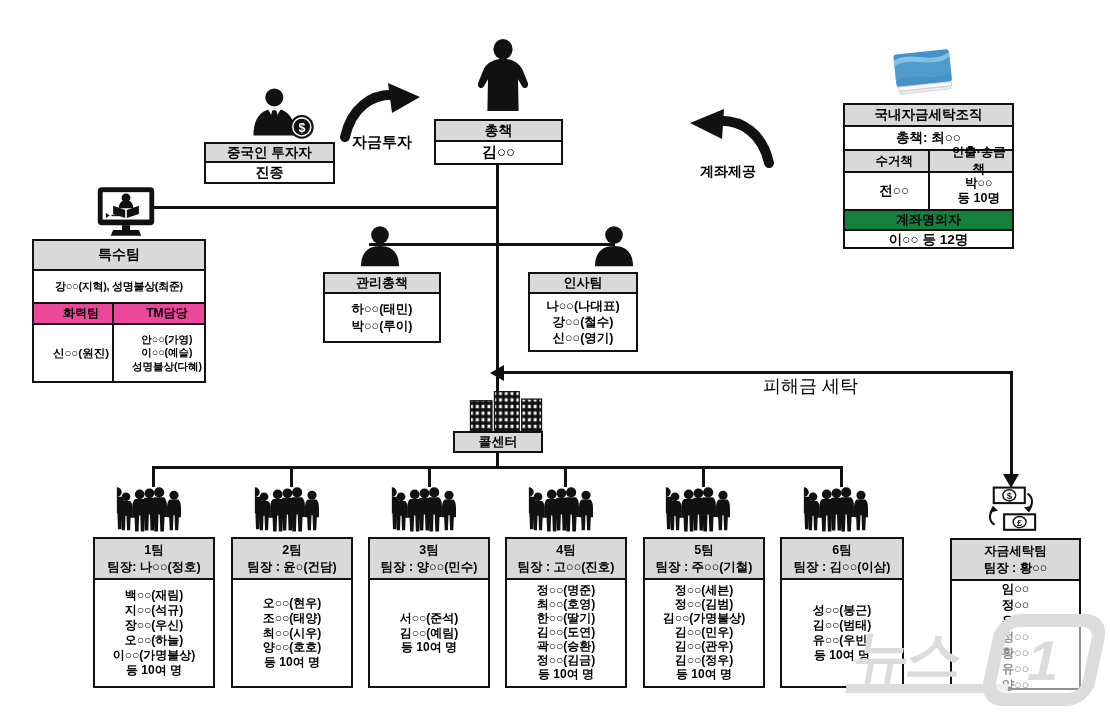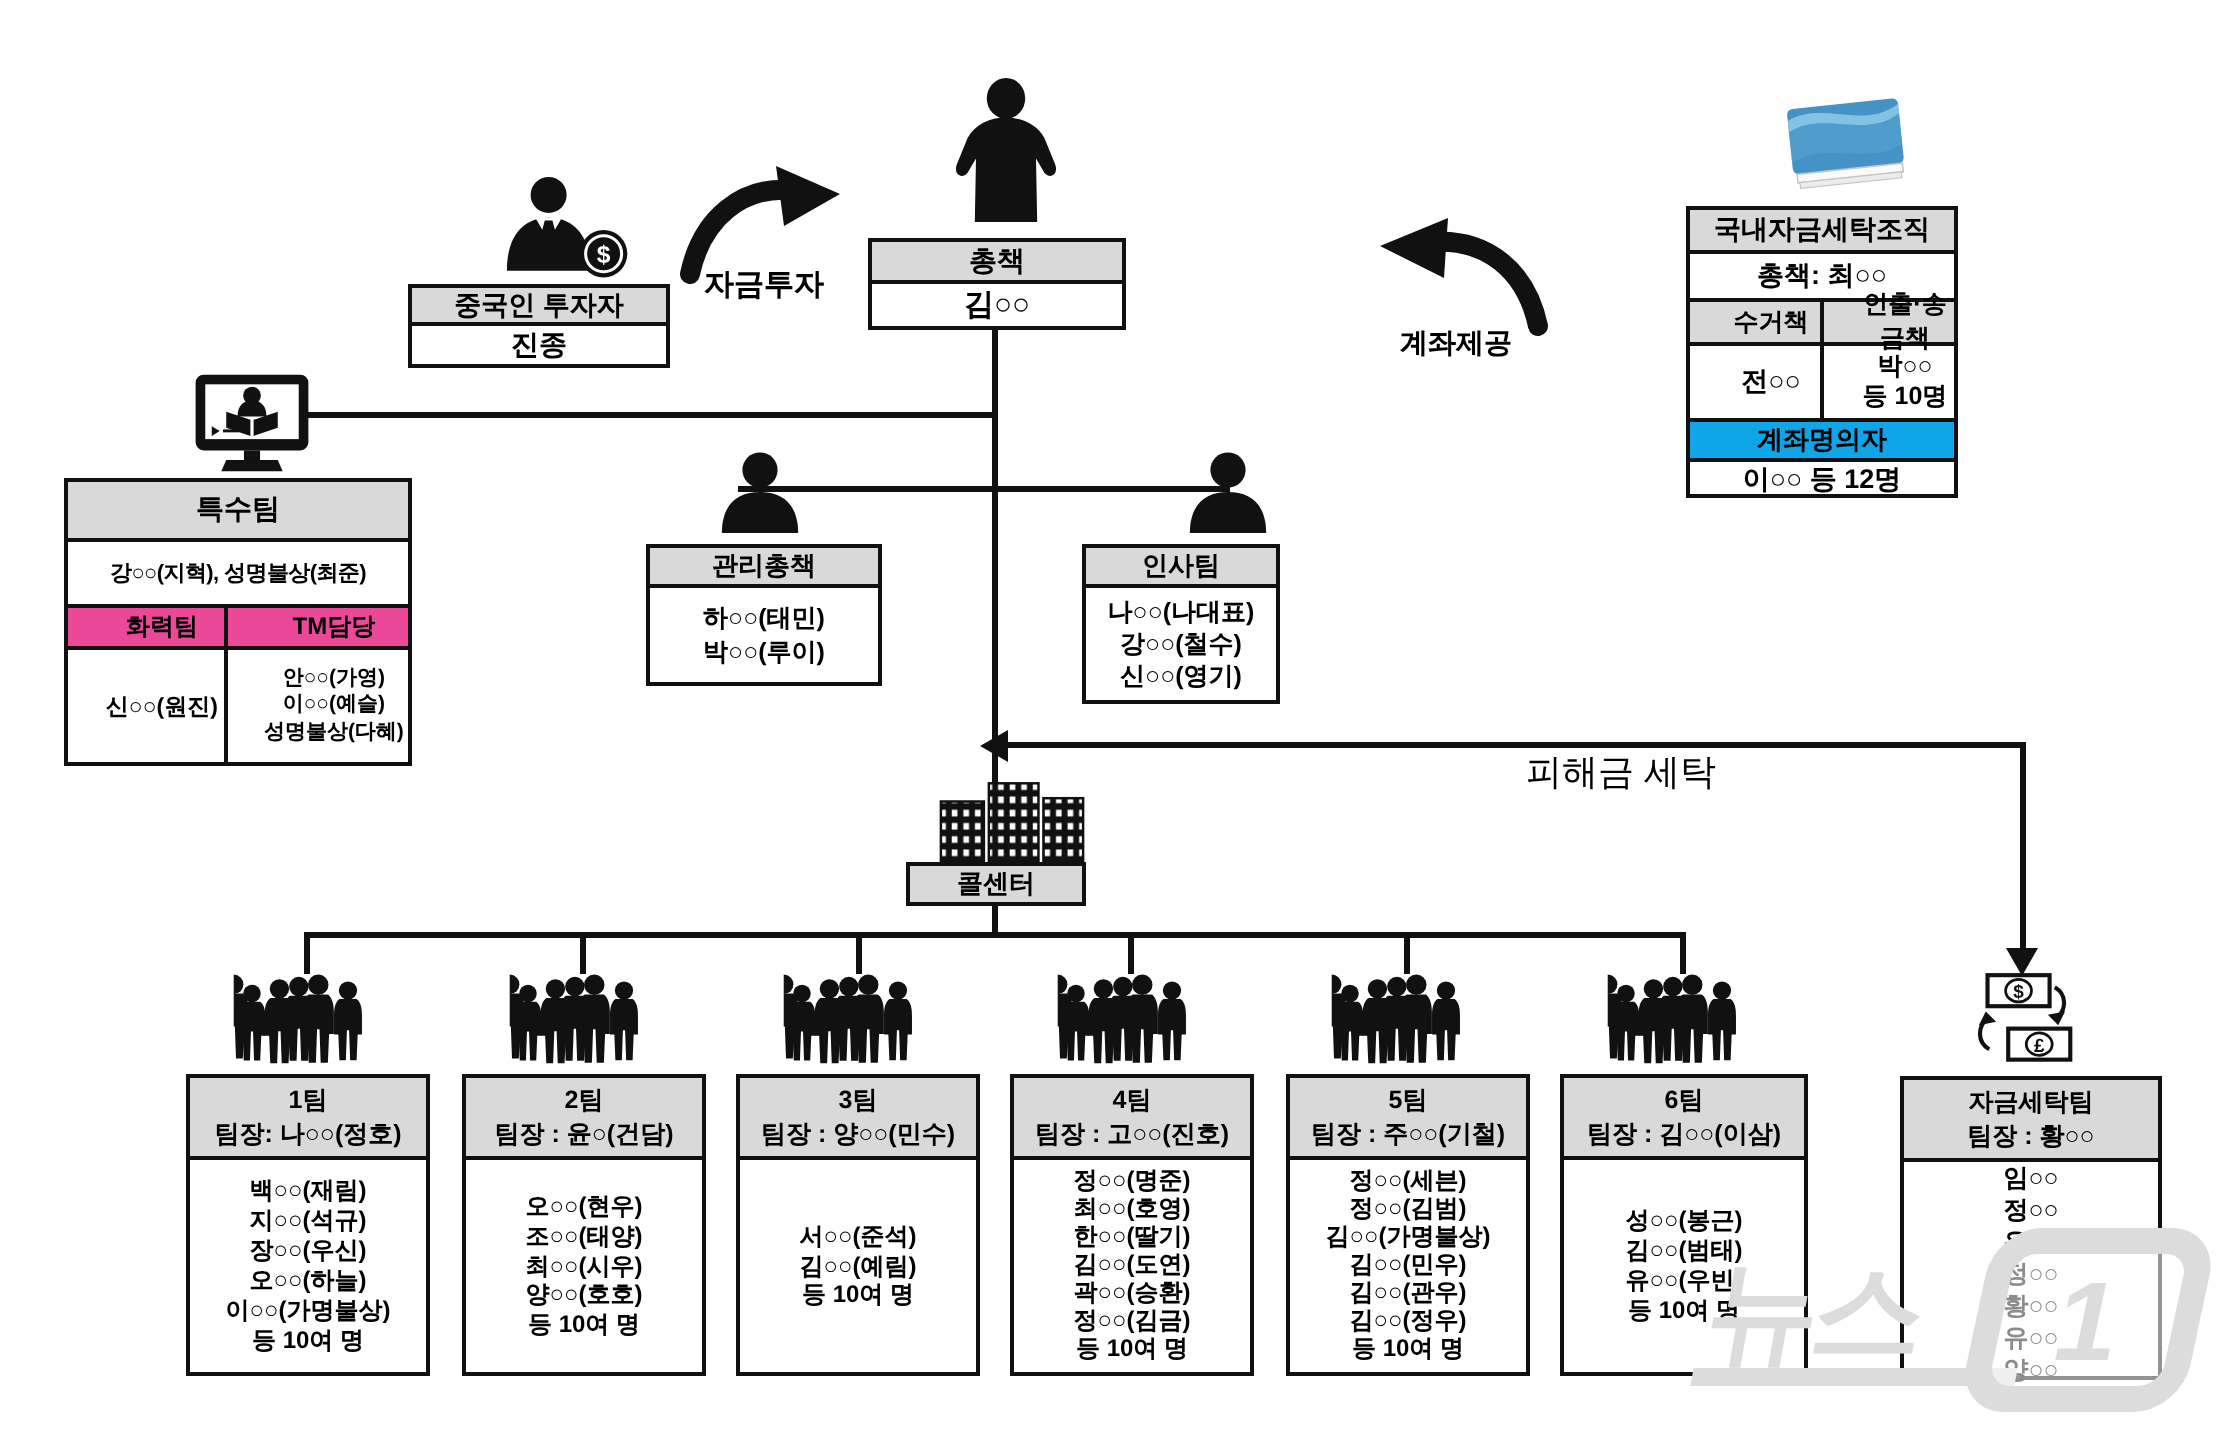--- a/index.html
+++ b/index.html
@@ -213,33 +213,33 @@
   <div class="obox" style="left:434px;top:119px;width:129px;height:46px">
     <div class="hd" style="height:19px;font-size:14px">총책</div>
     <div class="bd" style="font-size:15px">김○○</div>
   </div>
 
   <div class="obox" style="left:204px;top:142px;width:131px;height:42px">
     <div class="hd" style="height:17px;font-size:13.5px">중국인 투자자</div>
     <div class="bd" style="font-size:14px">진종</div>
   </div>
 
-  <div class="obox" style="left:843px;top:103px;width:136px;height:146px">
+  <div class="obox" style="left:843px;top:103px;width:171px;height:146px">
     <div class="hd" style="height:20px;font-size:13.5px">국내자금세탁조직</div>
     <div class="rowb" style="height:24px;font-size:13.5px">총책: 최○○</div>
     <div class="split" style="height:22px;border-bottom:2px solid #111;background:#d9d9d9;font-size:12.5px">
       <div>수거책</div>
       <div>인출·송금책</div>
     </div>
     <div class="split" style="height:38px;border-bottom:2px solid #111">
       <div style="font-size:13.5px">전○○</div>
       <div class="pre" style="font-size:12.5px;line-height:1.2">박○○
 등 10명</div>
     </div>
-    <div class="rowb" style="height:20px;background:#0ea5e9;font-size:13px">계좌명의자</div>
+    <div class="rowb" style="height:20px;background:#15803d;font-size:13px">계좌명의자</div>
     <div class="bd" style="font-size:13.5px">이○○ 등 12명</div>
   </div>
 
   <div class="obox" style="left:32px;top:239px;width:174px;height:144px">
     <div class="hd" style="height:28px;font-size:14px">특수팀</div>
     <div class="rowb" style="height:33px;font-size:11px;letter-spacing:-0.3px">강○○(지혁), 성명불상(최준)</div>
     <div class="split" style="height:21px;border-bottom:2px solid #111;background:#ec4899;font-size:12px">
       <div style="flex:0 0 47%">화력팀</div>
       <div>TM담당</div>
     </div>
@@ -250,21 +250,21 @@
 성명불상(다혜)</div>
     </div>
   </div>
 
   <div class="obox" style="left:323px;top:272px;width:118px;height:71px">
     <div class="hd" style="height:18px;font-size:13px">관리총책</div>
     <div class="bd pre" style="font-size:12.5px;line-height:1.3">하○○(태민)
 박○○(루이)</div>
   </div>
 
-  <div class="obox" style="left:541px;top:272px;width:99px;height:80px">
+  <div class="obox" style="left:528px;top:272px;width:110px;height:80px">
     <div class="hd" style="height:18px;font-size:13px">인사팀</div>
     <div class="bd pre" style="font-size:12.5px;line-height:1.3">나○○(나대표)
 강○○(철수)
 신○○(영기)</div>
   </div>
 
   <div class="obox" style="left:453px;top:431px;width:90px;height:22px;background:#d9d9d9;justify-content:center">
     <div style="font-size:13px">콜센터</div>
   </div>
 

